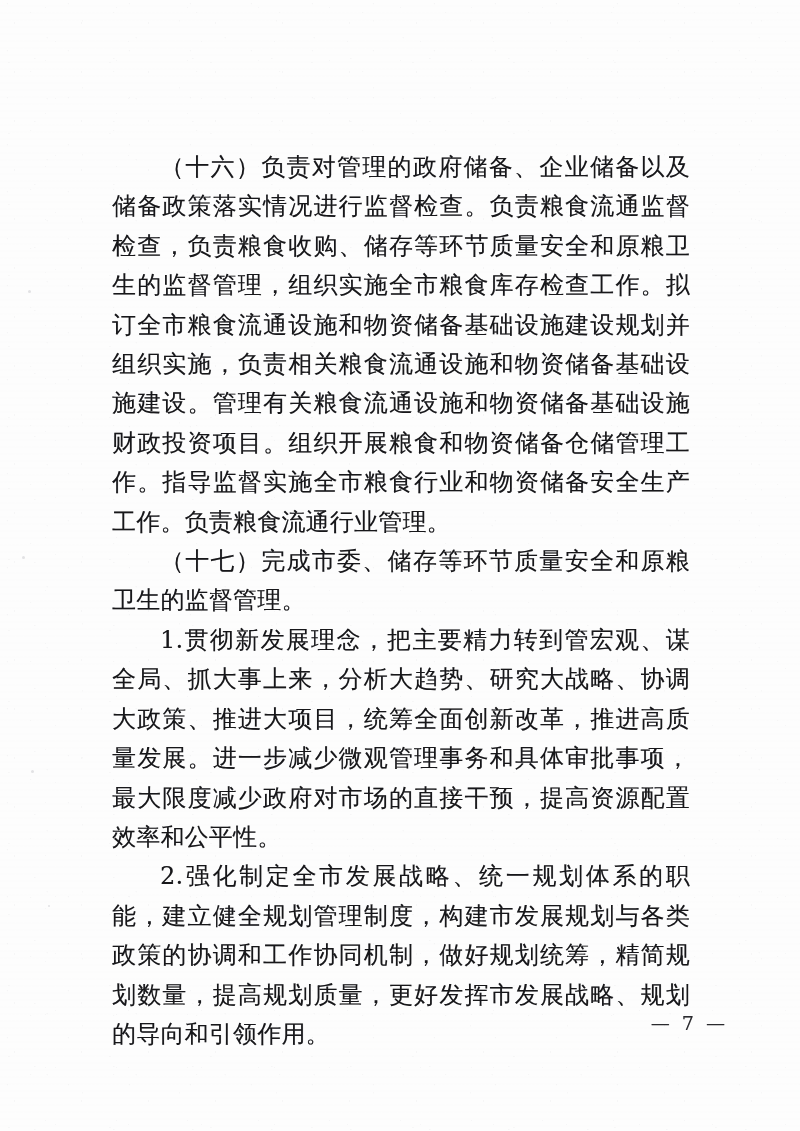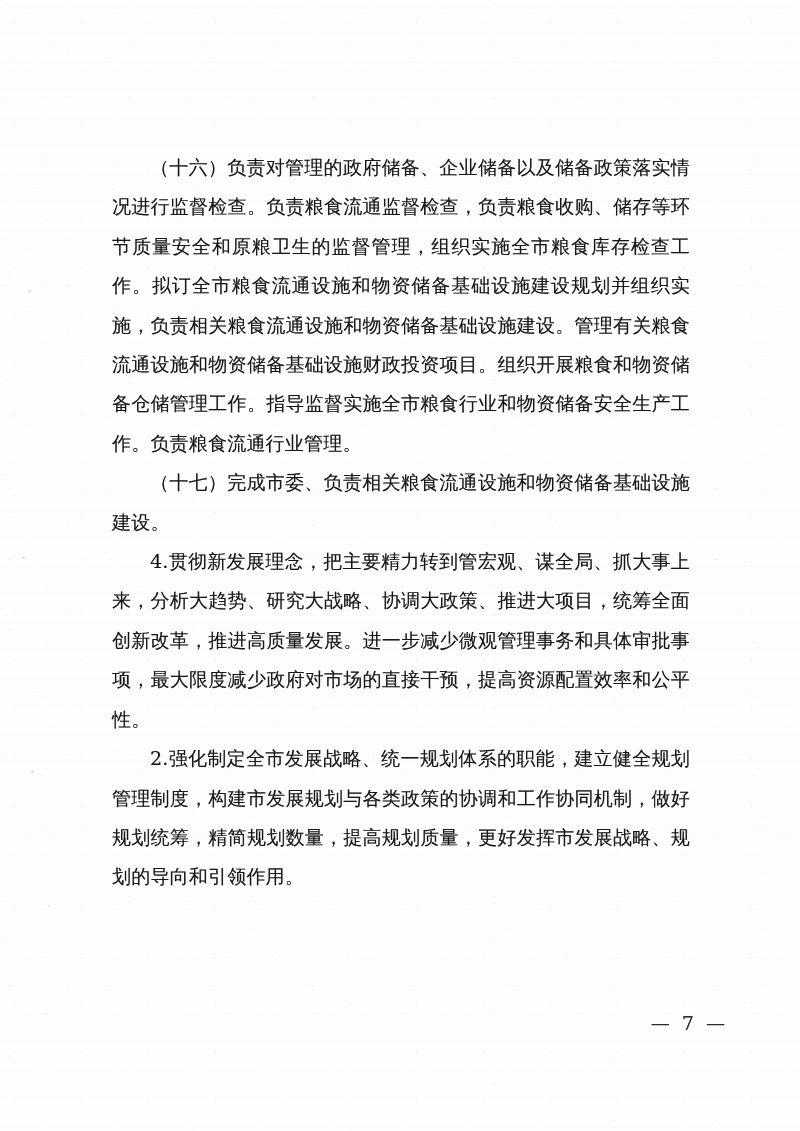--- a/index.html
+++ b/index.html
@@ -32,21 +32,21 @@
   }
 
   
   .body-text {
     position: absolute;
     left: 112px;
     top: 148px;
     width: 578px;
     color: #17171a;
     font-family: "DejaVu Serif", "Liberation Serif", serif;
-    font-size: 19px;
+    font-size: 24px;
     line-height: 39.4px;
     letter-spacing: 0.2px;
     text-align: justify;
     text-justify: inter-character;
   }
 
   .para {
     margin: 0;
     text-indent: 2em;
     text-align: justify;
@@ -105,20 +105,20 @@
 
   <div class="scan-band"></div>
 
   <div class="smudge" style="left:28px;  top:290px; width:3px; height:3px;"></div>
   <div class="smudge" style="left:22px;  top:556px; width:3px; height:3px;"></div>
   <div class="smudge" style="left:31px;  top:770px; width:3px; height:3px;"></div>
   <div class="smudge" style="left:48px;  top:905px; width:2px; height:2px;"></div>
 
   <div class="body-text">
     <p class="para">（十六）负责对管理的政府储备、企业储备以及储备政策落实情况进行监督检查。负责粮食流通监督检查，负责粮食收购、储存等环节质量安全和原粮卫生的监督管理，组织实施全市粮食库存检查工作。拟订全市粮食流通设施和物资储备基础设施建设规划并组织实施，负责相关粮食流通设施和物资储备基础设施建设。管理有关粮食流通设施和物资储备基础设施财政投资项目。组织开展粮食和物资储备仓储管理工作。指导监督实施全市粮食行业和物资储备安全生产工作。负责粮食流通行业管理。</p>
-    <p class="para">（十七）完成市委、负责相关粮食流通设施和物资储备基础设施建设。</p>
-    <p class="para">4.贯彻新发展理念，把主要精力转到管宏观、谋全局、抓大事上来，分析大趋势、研究大战略、协调大政策、推进大项目，统筹全面创新改革，推进高质量发展。进一步减少微观管理事务和具体审批事项，最大限度减少政府对市场的直接干预，提高资源配置效率和公平性。</p>
+    <p class="para">（十七）完成市委、储存等环节质量安全和原粮卫生的监督管理。</p>
+    <p class="para">1.贯彻新发展理念，把主要精力转到管宏观、谋全局、抓大事上来，分析大趋势、研究大战略、协调大政策、推进大项目，统筹全面创新改革，推进高质量发展。进一步减少微观管理事务和具体审批事项，最大限度减少政府对市场的直接干预，提高资源配置效率和公平性。</p>
     <p class="para">2.强化制定全市发展战略、统一规划体系的职能，建立健全规划管理制度，构建市发展规划与各类政策的协调和工作协同机制，做好规划统筹，精简规划数量，提高规划质量，更好发挥市发展战略、规划的导向和引领作用。</p>
   </div>
 
   <div class="page-number">— 7 —</div>
 
 </div>
 
 </body></html>

